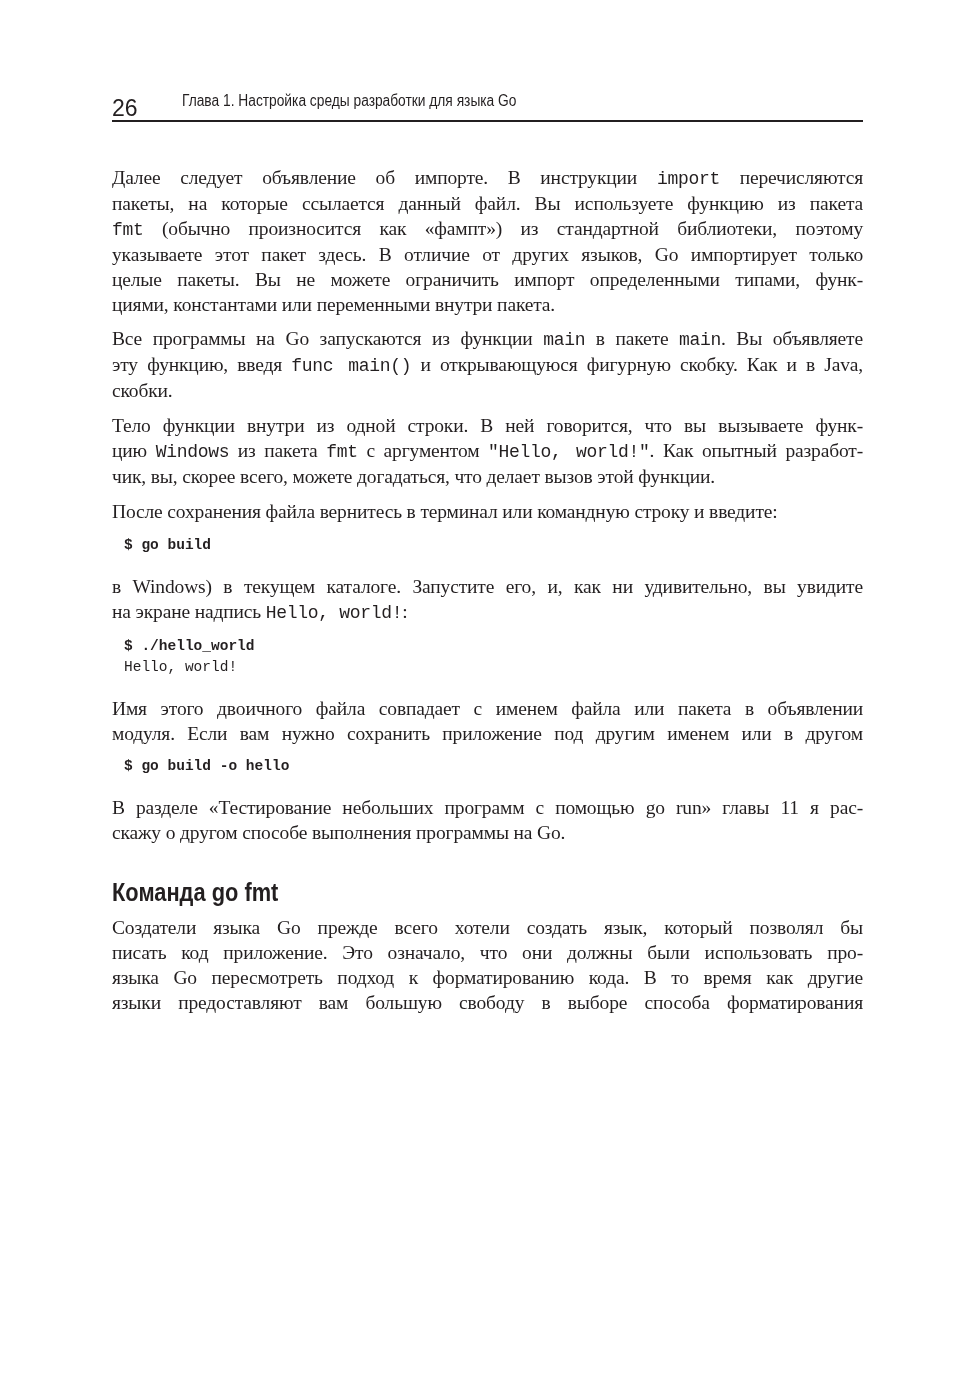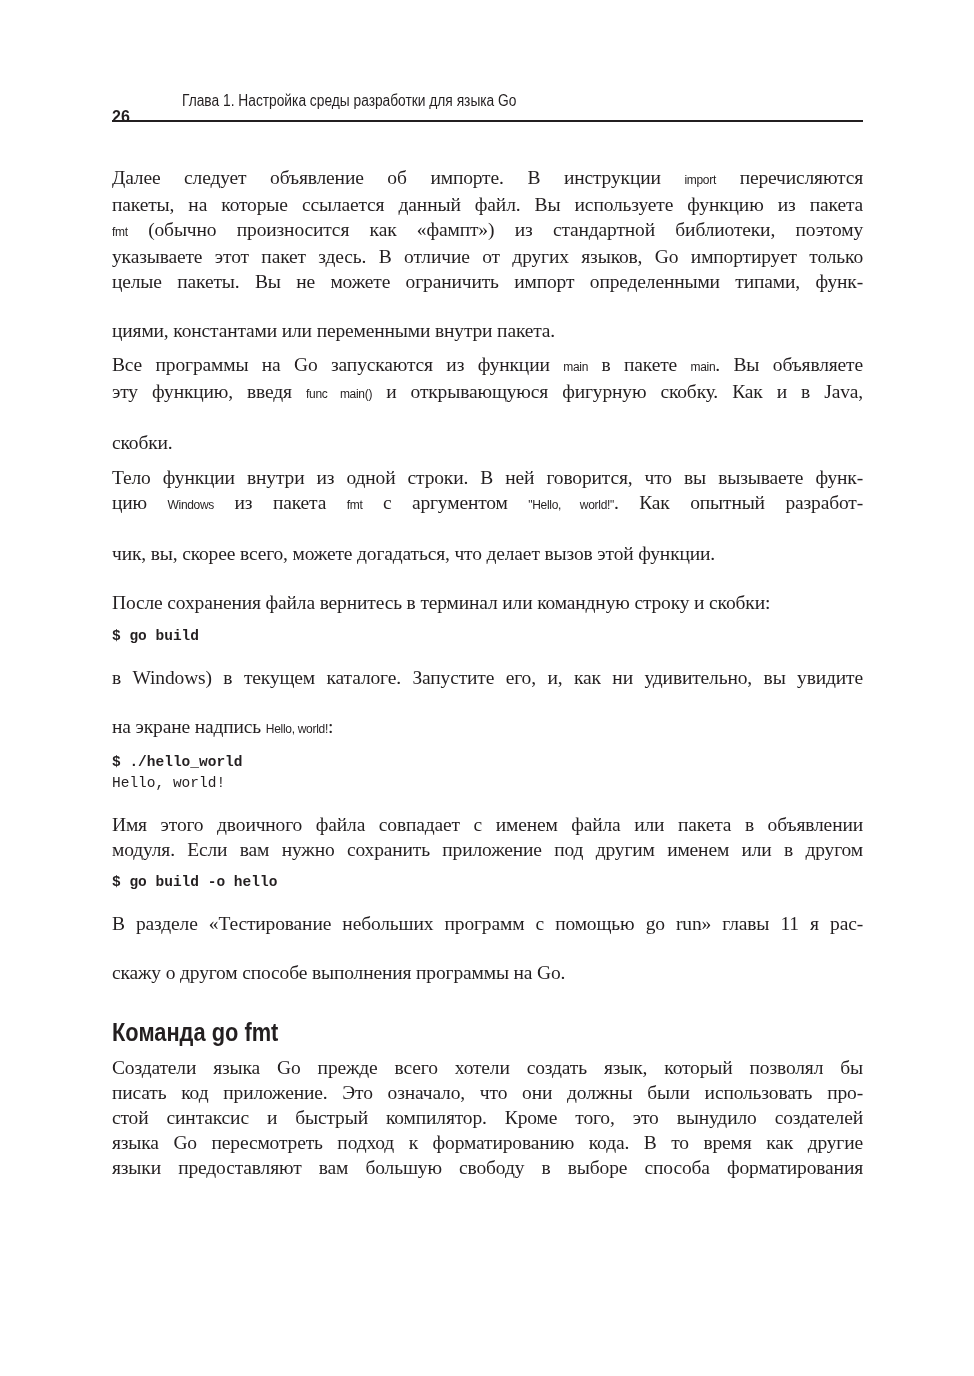--- a/index.html
+++ b/index.html
@@ -1,27 +1,27 @@
 <!DOCTYPE html>
 <html><head>
 <meta charset="utf-8">
 <style>
   html, body { margin: 0; padding: 0; background: #ffffff; }
   body { width: 974px; height: 1376px; position: relative; overflow: hidden; color: #231f20; }
   .page { position: absolute; left: 0; top: 0; width: 974px; height: 1376px; background: #fff; }
   .header { position: absolute; left: 112px; top: 86px; width: 751px; height: 36px; }
-  .page-num { position: absolute; left: 0; top: 17px; font-family: "Liberation Sans", sans-serif; font-weight: bold; font-size: 16px; line-height: 28px; }
+  .page-num { position: absolute; left: 0; top: 8px; font-family: "Liberation Sans", sans-serif; font-weight: normal; font-size: 23px; line-height: 28px; }
   .running-title { position: absolute; left: 70px; top: 4px; font-family: "Liberation Sans", sans-serif; font-size: 16px; line-height: 22px; transform: scaleX(0.86); transform-origin: left center; white-space: nowrap; }
   .header-rule { position: absolute; left: 112px; top: 120px; width: 751px; height: 2px; background: #231f20; }
   .content { position: absolute; left: 112px; top: 166px; width: 751px; }
   .para { margin: 0 0 10px 0; font-family: "Liberation Serif", serif; font-size: 19.5px; line-height: 24.9px; text-align: justify; text-align-last: left; letter-spacing: -0.15px; }
   .line { display: block; text-align: justify; text-align-last: justify; white-space: nowrap; overflow: visible; }
-  .line.last { text-align-last: left; margin-top: 24px; }
-  code { font-family: Liberation Sans, sans-serif; font-size: 12px; letter-spacing: -0.3px; }
-  .code-block { margin: 0 0 19px 0; font-family: "Liberation Mono", monospace; font-size: 14.5px; line-height: 21px; white-space: pre; }
+  .line.last { text-align-last: left; }
+  code { font-family: Liberation Mono, monospace; font-size: 18px; letter-spacing: -0.3px; }
+  .code-block { margin: 0 0 19px 12px; font-family: "Liberation Mono", monospace; font-size: 14.5px; line-height: 21px; white-space: pre; }
   .code-line.cmd { font-weight: bold; }
   .section-heading { margin: 30px 0 8px 0; font-family: "Liberation Sans", sans-serif; font-weight: bold; font-size: 26px; line-height: 32px; transform: scaleX(0.84); transform-origin: left center; white-space: nowrap; }
 </style>
 </head>
 <body>
 
 <div class="page">
   <div class="header">
     <span class="page-num">26</span>
     <span class="running-title">Глава 1. Настройка среды разработки для языка Go</span>
@@ -41,39 +41,38 @@
         <span class="line">Все программы на Go запускаются из функции <code>main</code> в пакете <code>main</code>. Вы объявляете</span>
         <span class="line">эту функцию, введя <code>func main()</code> и открывающуюся фигурную скобку. Как и в Java,</span>
         <span class="line last">скобки.</span>
       </div>
       <div class="para">
         <span class="line">Тело функции внутри из одной строки. В ней говорится, что вы вызываете функ-</span>
         <span class="line">цию <code>Windows</code> из пакета <code>fmt</code> с аргументом <code>"Hello, world!"</code>. Как опытный разработ-</span>
         <span class="line last">чик, вы, скорее всего, можете догадаться, что делает вызов этой функции.</span>
       </div>
       <div class="para">
-        <span class="line last">После сохранения файла вернитесь в терминал или командную строку и скобки:</span>
+        <span class="line last">После сохранения файла вернитесь в терминал или командную строку и введите:</span>
       </div>
       <div class="code-block"><div class="code-line cmd">$ go build</div></div>
       <div class="para">
         <span class="line">в Windows) в текущем каталоге. Запустите его, и, как ни удивительно, вы увидите</span>
         <span class="line last">на экране надпись <code>Hello, world!</code>:</span>
       </div>
       <div class="code-block"><div class="code-line cmd">$ ./hello_world</div><div class="code-line">Hello, world!</div></div>
       <div class="para">
         <span class="line">Имя этого двоичного файла совпадает с именем файла или пакета в объявлении</span>
         <span class="line">модуля. Если вам нужно сохранить приложение под другим именем или в другом</span>
       </div>
       <div class="code-block"><div class="code-line cmd">$ go build -o hello</div></div>
       <div class="para">
         <span class="line">В разделе «Тестирование небольших программ с помощью go run» главы 11 я рас-</span>
         <span class="line last">скажу о другом способе выполнения программы на Go.</span>
       </div>
       <h2 class="section-heading">Команда go fmt</h2>
       <div class="para">
         <span class="line">Создатели языка Go прежде всего хотели создать язык, который позволял бы</span>
         <span class="line">писать код приложение. Это означало, что они должны были использовать про-</span>
-        <span class="line">стой синтаксис и быстрый компилятор. Кроме того, это вынудило создателей</span>
         <span class="line">языка Go пересмотреть подход к форматированию кода. В то время как другие</span>
         <span class="line">языки предоставляют вам большую свободу в выборе способа форматирования</span>
       </div>
     </div>
 </div>
 
 </body></html>

